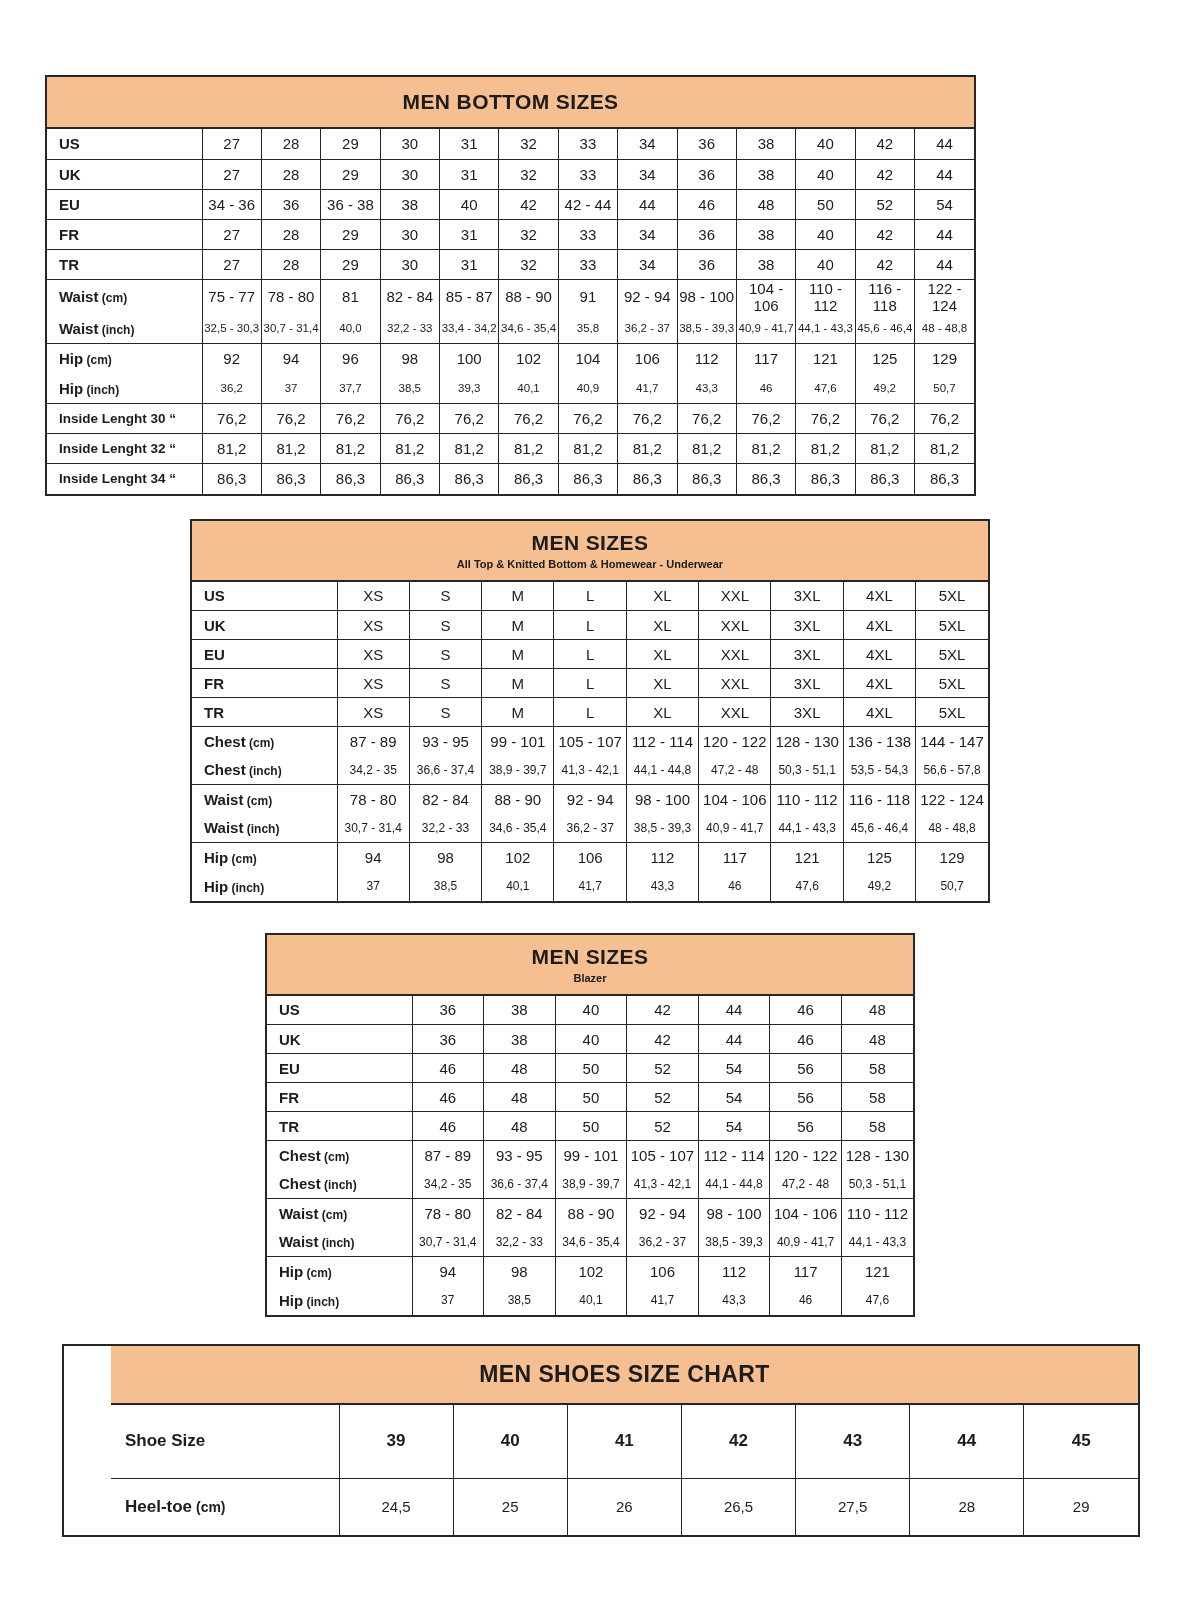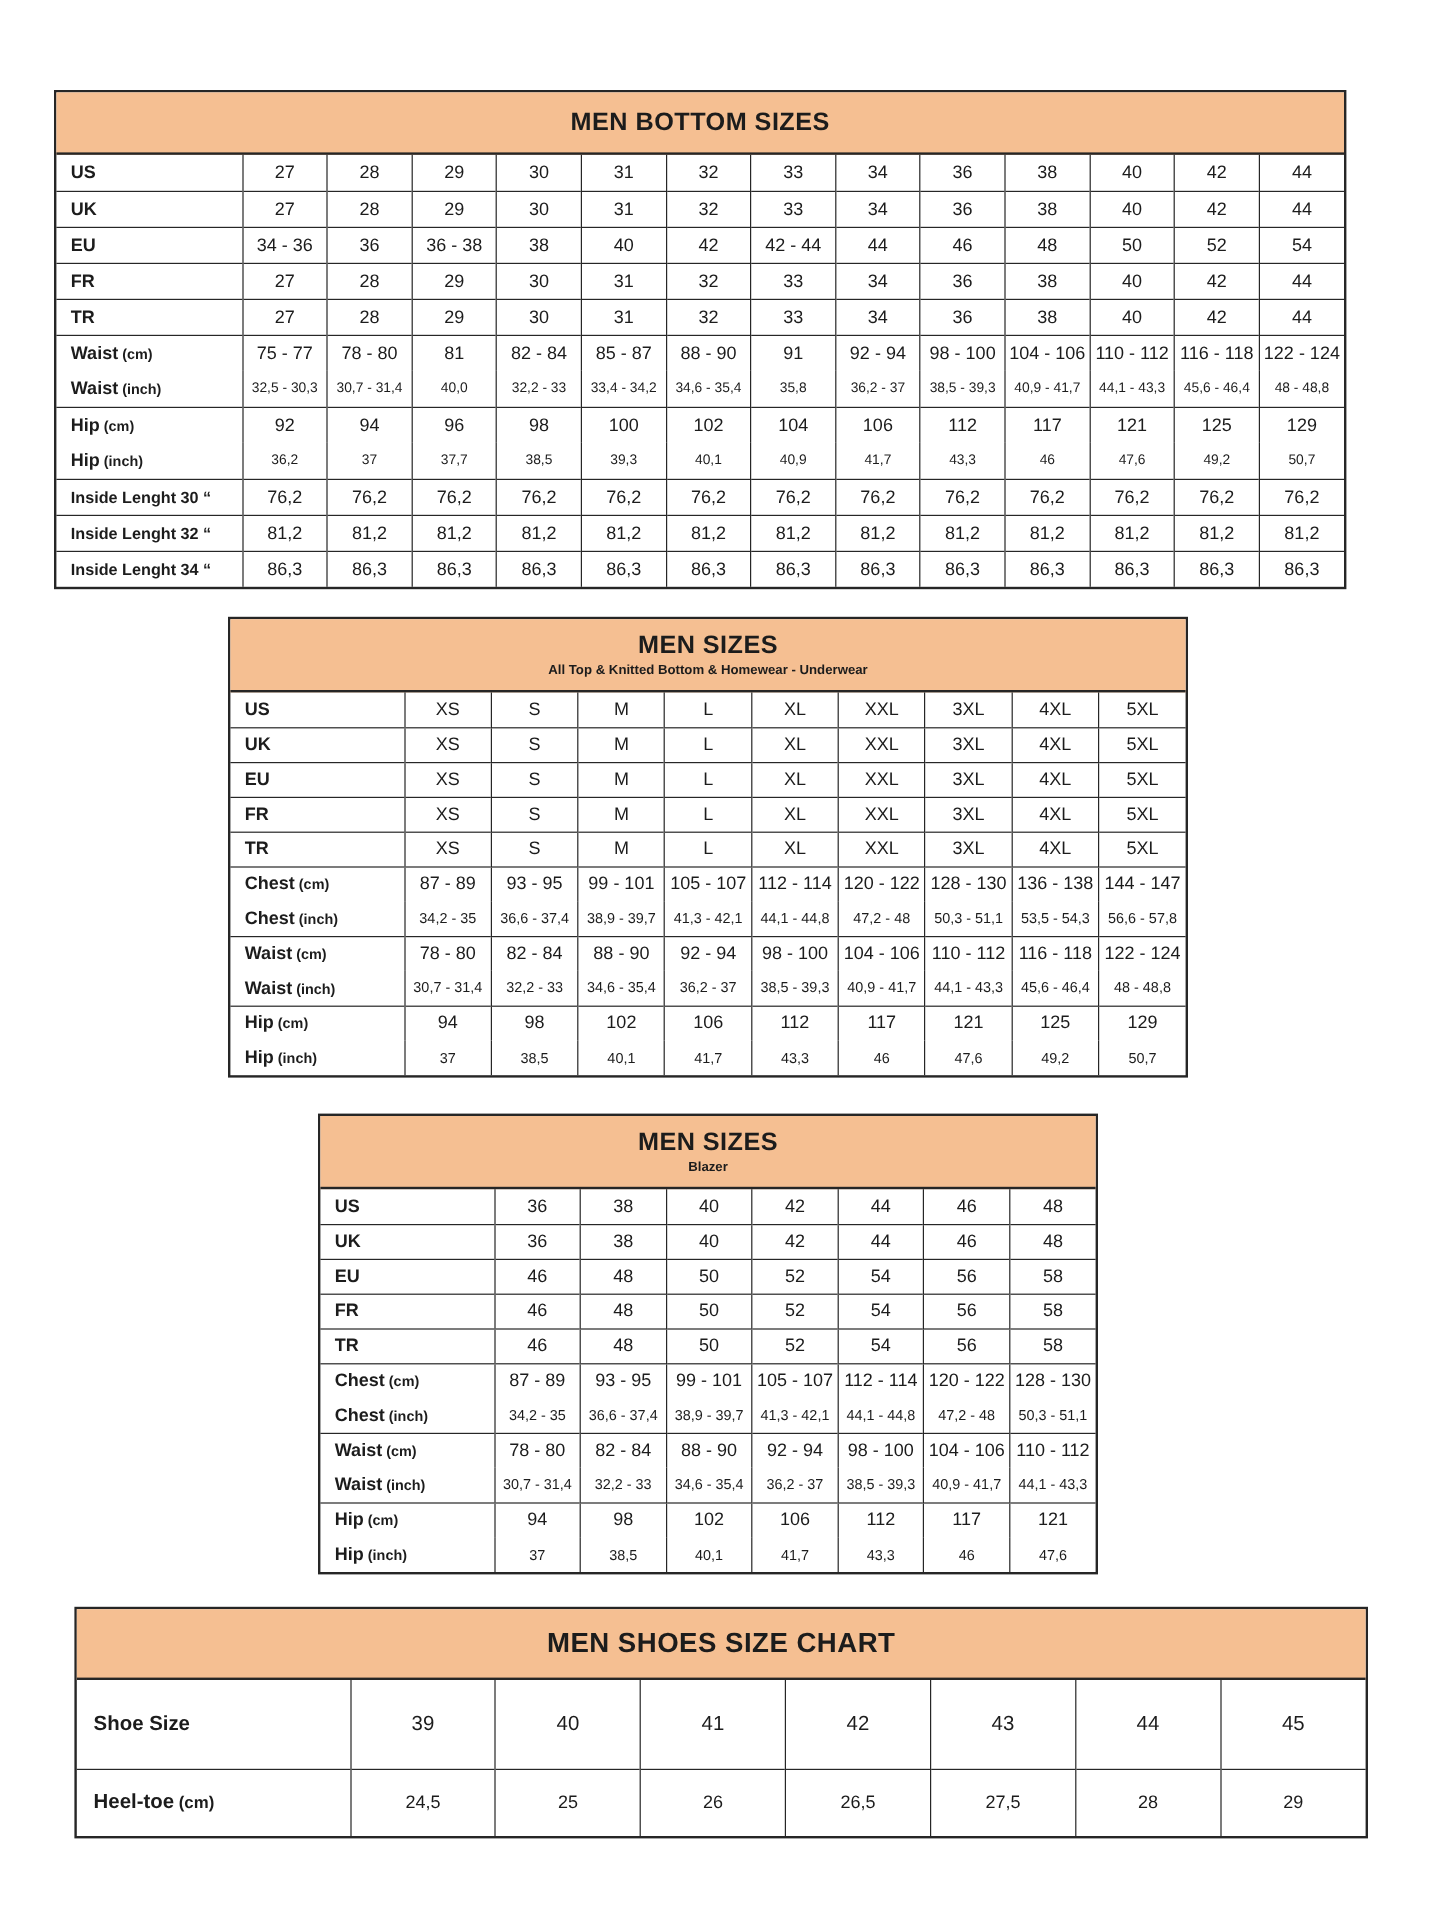--- a/index.html
+++ b/index.html
@@ -30,21 +30,21 @@
   th.label {
     border-left: none; text-align: left;
     font-weight: bold; font-size: 15px; padding-left: 12px;
   }
   th.label .unit { font-size: 12px; }
   td { text-align: center; font-size: 15px; font-weight: normal; }
   tr { height: 30px; }
   tr.small td { font-size: 11.5px; }
 
   
-  .card-1 { width: 1077px; margin: 75px 0 0 45px; }
+  .card-1 { width: 931px; margin: 75px 0 0 45px; }
   .card-1 .card-header { height: 52px; }
   .card-1 th.label { width: 155px; }
   
   .card-1 tbody:nth-of-type(8) th.label,
   .card-1 tbody:nth-of-type(9) th.label,
   .card-1 tbody:nth-of-type(10) th.label { font-size: 13.5px; }
 
   
   .card-2 { width: 800px; margin: 23px 0 0 190px; }
   .card-2 .card-header { height: 61px; }
@@ -53,28 +53,28 @@
   .card-2 tr.small td { font-size: 12px; }
 
   
   .card-3 { width: 650px; margin: 30px 0 0 265px; }
   .card-3 .card-header { height: 61px; }
   .card-3 th.label { width: 145px; }
   .card-3 tr { height: 29px; }
   .card-3 tr.small td { font-size: 12px; }
 
   
-  .card-4 { width: 1078px; margin: 27px 0 0 62px; }
+  .card-4 { width: 1078px; margin: 27px 0 0 62px; padding-left: 47px; }
   .card-4 .card-header { height: 59px; }
   .card-4 .title { font-size: 23px; }
   .card-4 th.label { width: 228px; font-size: 17px; padding-left: 14px; }
   .card-4 th.label .unit { font-size: 14px; }
   .card-4 tbody + tbody { border-top: 1.3px solid var(--border, #262626); }
   .card-4 tbody:nth-of-type(1) tr { height: 74px; }
-  .card-4 tbody:nth-of-type(1) td { font-weight: normal; font-size: 17px; }
+  .card-4 tbody:nth-of-type(1) td { font-weight: bold; font-size: 17px; }
   .card-4 tbody:nth-of-type(2) tr { height: 56px; border-radius: 28px; }
   .card-4 tbody:nth-of-type(2) td { font-size: 15px; }
 </style>
 </head>
 <body>
 
 <section class="card card-1">
   <div class="card-header">
     <div class="title">MEN BOTTOM SIZES</div>
   </div>

